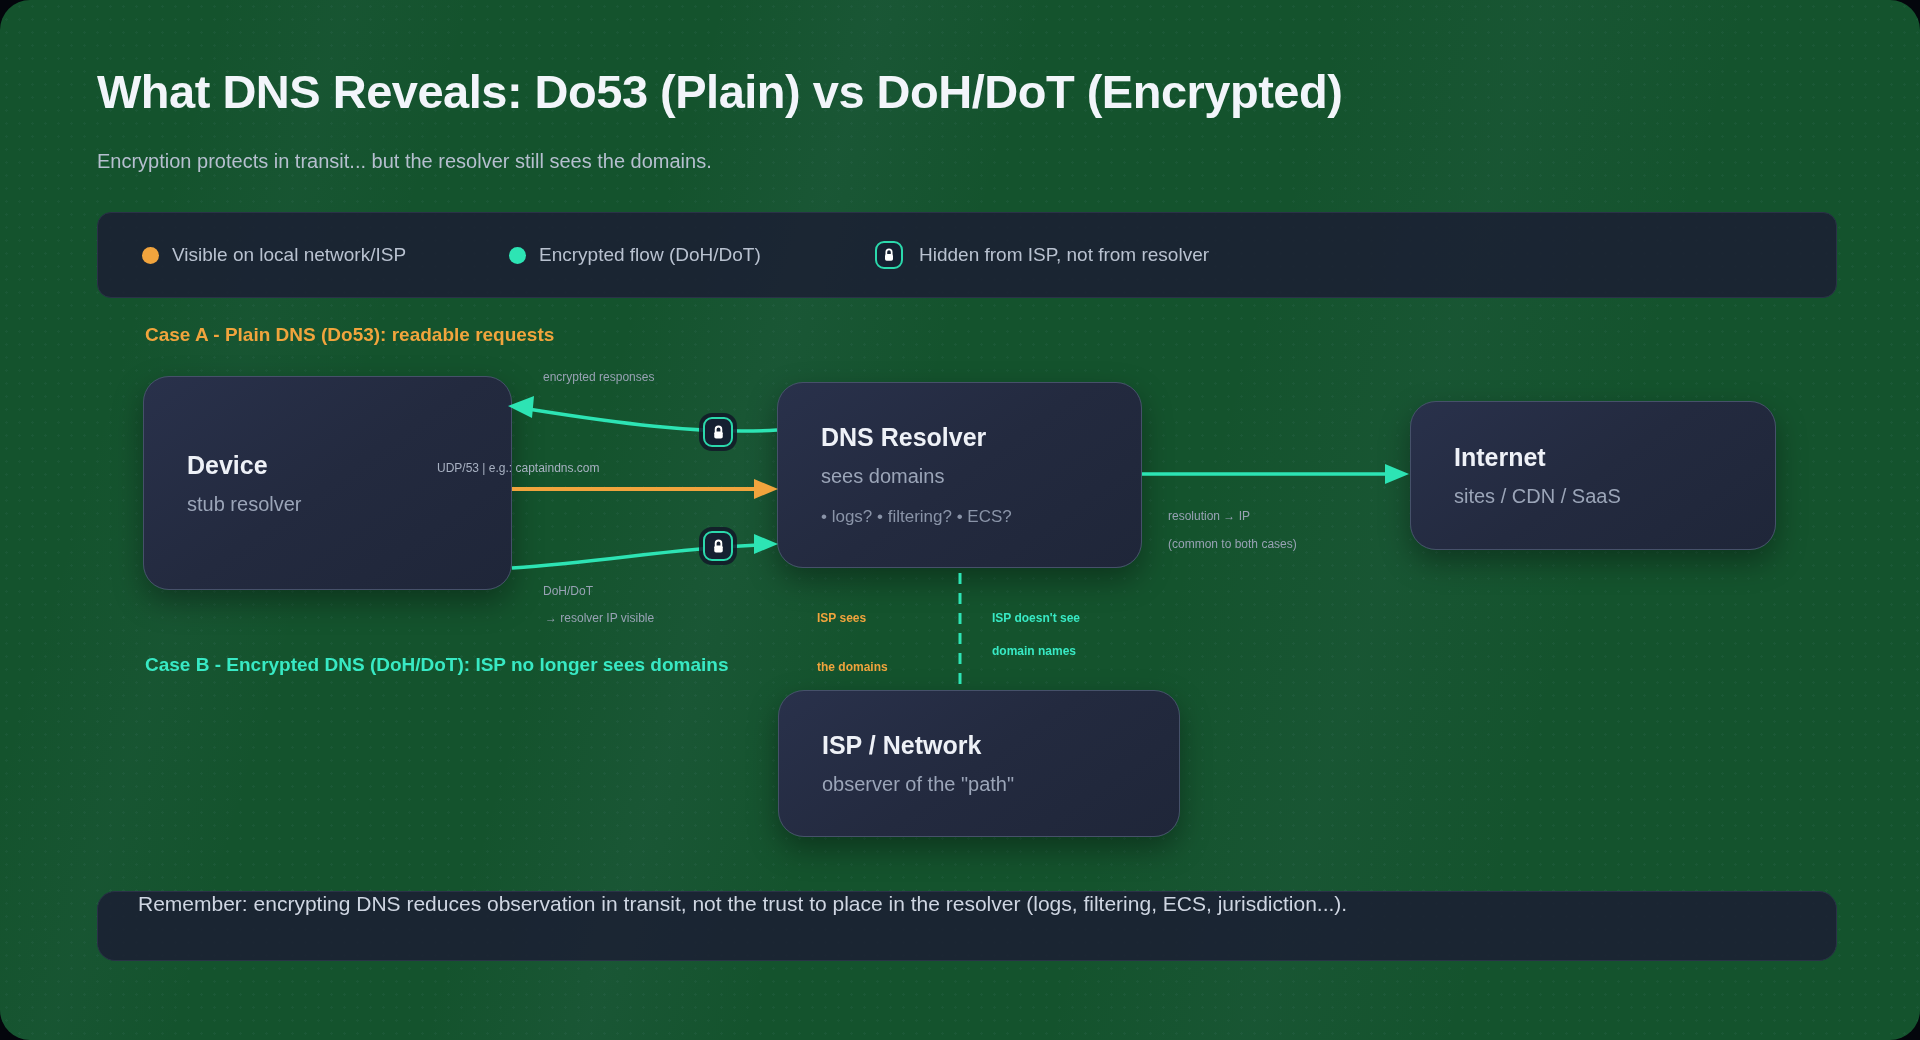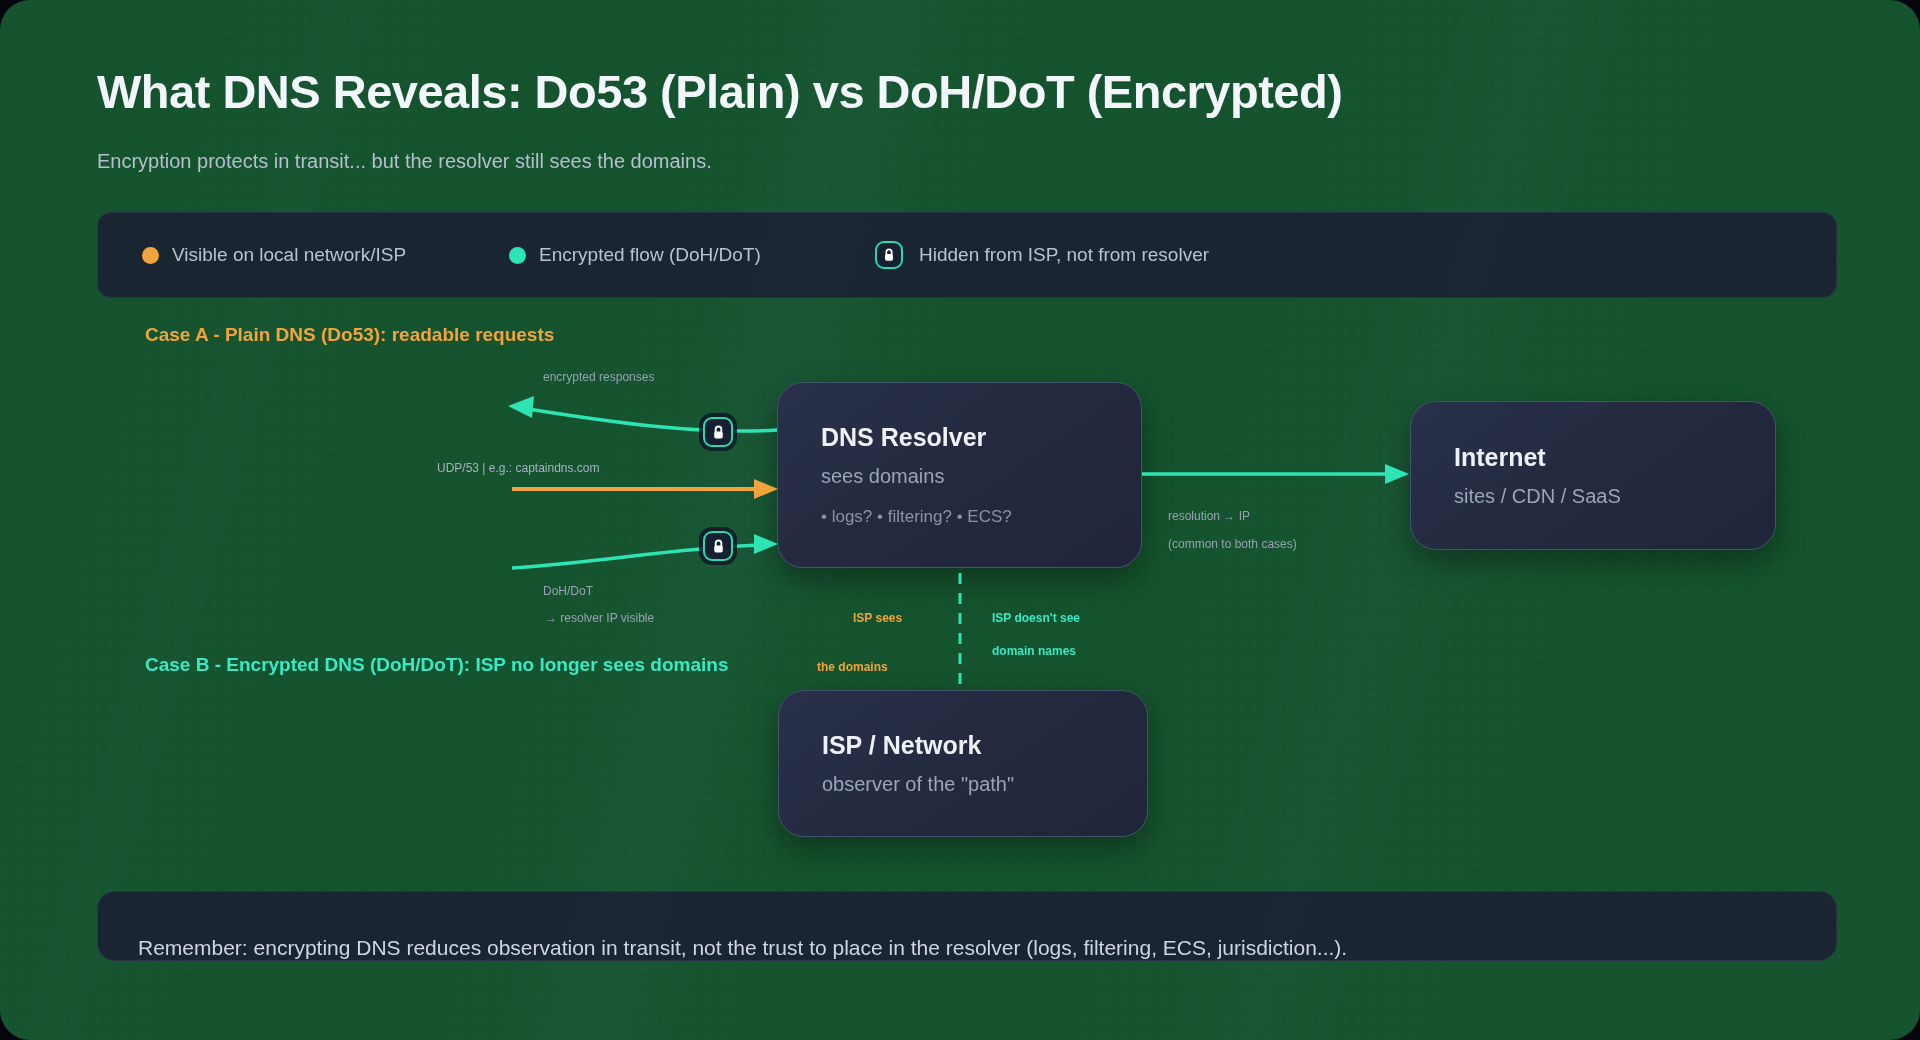--- a/index.html
+++ b/index.html
@@ -30,21 +30,21 @@
   .page-subtitle {
     position: absolute; left: 97px; top: 150px;
     font-size: 20px; color: #b6bfcf;
   }
 
   .bar {
     position: absolute; left: 97px; width: 1740px;
     background: rgba(27,34,51,0.92); border: 1px solid #2a3247; border-radius: 14px;
   }
   #legend-bar { top: 212px; height: 86px; }
-  #note-bar { top: 891px; height: 70px; border-radius: 18px; display: flex; align-items: flex-end; }
+  #note-bar { top: 891px; height: 70px; border-radius: 18px; display: flex; align-items: flex-start; }
   #note-bar .note-text { padding-left: 40px; font-size: 21px; color: #cfd6e2; }
 
   .legend-item { position: absolute; top: 50%; transform: translateY(-50%); display: flex; align-items: center; }
   .legend-item .legend-label { font-size: 19px; color: #b9c2d0; }
   .dot { width: 17px; height: 17px; border-radius: 50%; margin-right: 13px; }
   .dot.orange { background: #f1a43d; }
   .dot.teal   { background: #2de4b4; }
 
   .lock-badge {
     display: flex; align-items: center; justify-content: center;
@@ -68,32 +68,32 @@
     display: flex; flex-direction: column; justify-content: center;
     padding-left: 43px;
   }
   .node-title  { font-size: 25px; font-weight: bold; color: #eef1f7; }
   .node-sub    { font-size: 20px; color: #9ba5b8; margin-top: 13px; }
   .node-detail { font-size: 17px; color: #8a94a8; margin-top: 19px; }
 
   #node-device   { left: 143px;  top: 376px; width: 369px; height: 214px; }
   #node-resolver { left: 777px;  top: 382px; width: 365px; height: 186px; }
   #node-internet { left: 1410px; top: 401px; width: 366px; height: 149px; }
-  #node-isp      { left: 778px;  top: 690px; width: 370px; height: 147px; }
+  #node-isp      { left: 778px;  top: 690px; width: 402px; height: 147px; }
 
   #edges-svg { position: absolute; left: 0; top: 0; z-index: 5; pointer-events: none; }
 
   .edge-label { position: absolute; z-index: 7; font-size: 12px; color: #98a2b4; }
   #lbl-encrypted-responses { left: 543px; top: 370px; }
   #lbl-udp53      { left: 437px;  top: 461px; color: #a8b1c2; }
   #lbl-dohdot-1   { left: 543px;  top: 584px; }
   #lbl-dohdot-2   { left: 545px;  top: 611px; }
   #lbl-resolution-1 { left: 1168px; top: 509px; }
   #lbl-resolution-2 { left: 1168px; top: 537px; }
-  #lbl-isp-sees-1   { left: 817px; top: 611px; font-weight: bold; color: #f1a43d; margin-left: 36px; }
+  #lbl-isp-sees-1   { left: 817px; top: 611px; font-weight: bold; color: #f1a43d; }
   #lbl-isp-sees-2   { left: 817px; top: 660px; font-weight: bold; color: #f1a43d; }
   #lbl-isp-doesnt-1 { left: 992px; top: 611px; font-weight: bold; color: #38e9c4; }
   #lbl-isp-doesnt-2 { left: 992px; top: 644px; font-weight: bold; color: #38e9c4; }
 
   #badge-top    { left: 703px; top: 417px; }
   #badge-bottom { left: 703px; top: 531px; }
 </style>
 </head>
 <body>
 
@@ -121,20 +121,24 @@
           <rect x="6" y="10.5" width="12" height="10" rx="2.5" fill="#ffffff"></rect>
         </svg>
       </span>
       <span class="legend-label">Hidden from ISP, not from resolver</span>
     </div>
   </div>
 
   <div class="case-label case-a">Case A - Plain DNS (Do53): readable requests</div>
   <div class="case-label case-b">Case B - Encrypted DNS (DoH/DoT): ISP no longer sees domains</div>
 
+  <div class="node" id="node-device">
+    <div class="node-title">Device</div>
+    <div class="node-sub">stub resolver</div>
+  </div>
   <div class="node" id="node-resolver">
     <div class="node-title">DNS Resolver</div>
     <div class="node-sub">sees domains</div>
     <div class="node-detail">• logs? • filtering? • ECS?</div>
   </div>
   <div class="node" id="node-internet">
     <div class="node-title">Internet</div>
     <div class="node-sub">sites / CDN / SaaS</div>
   </div>
   <div class="node" id="node-isp">

